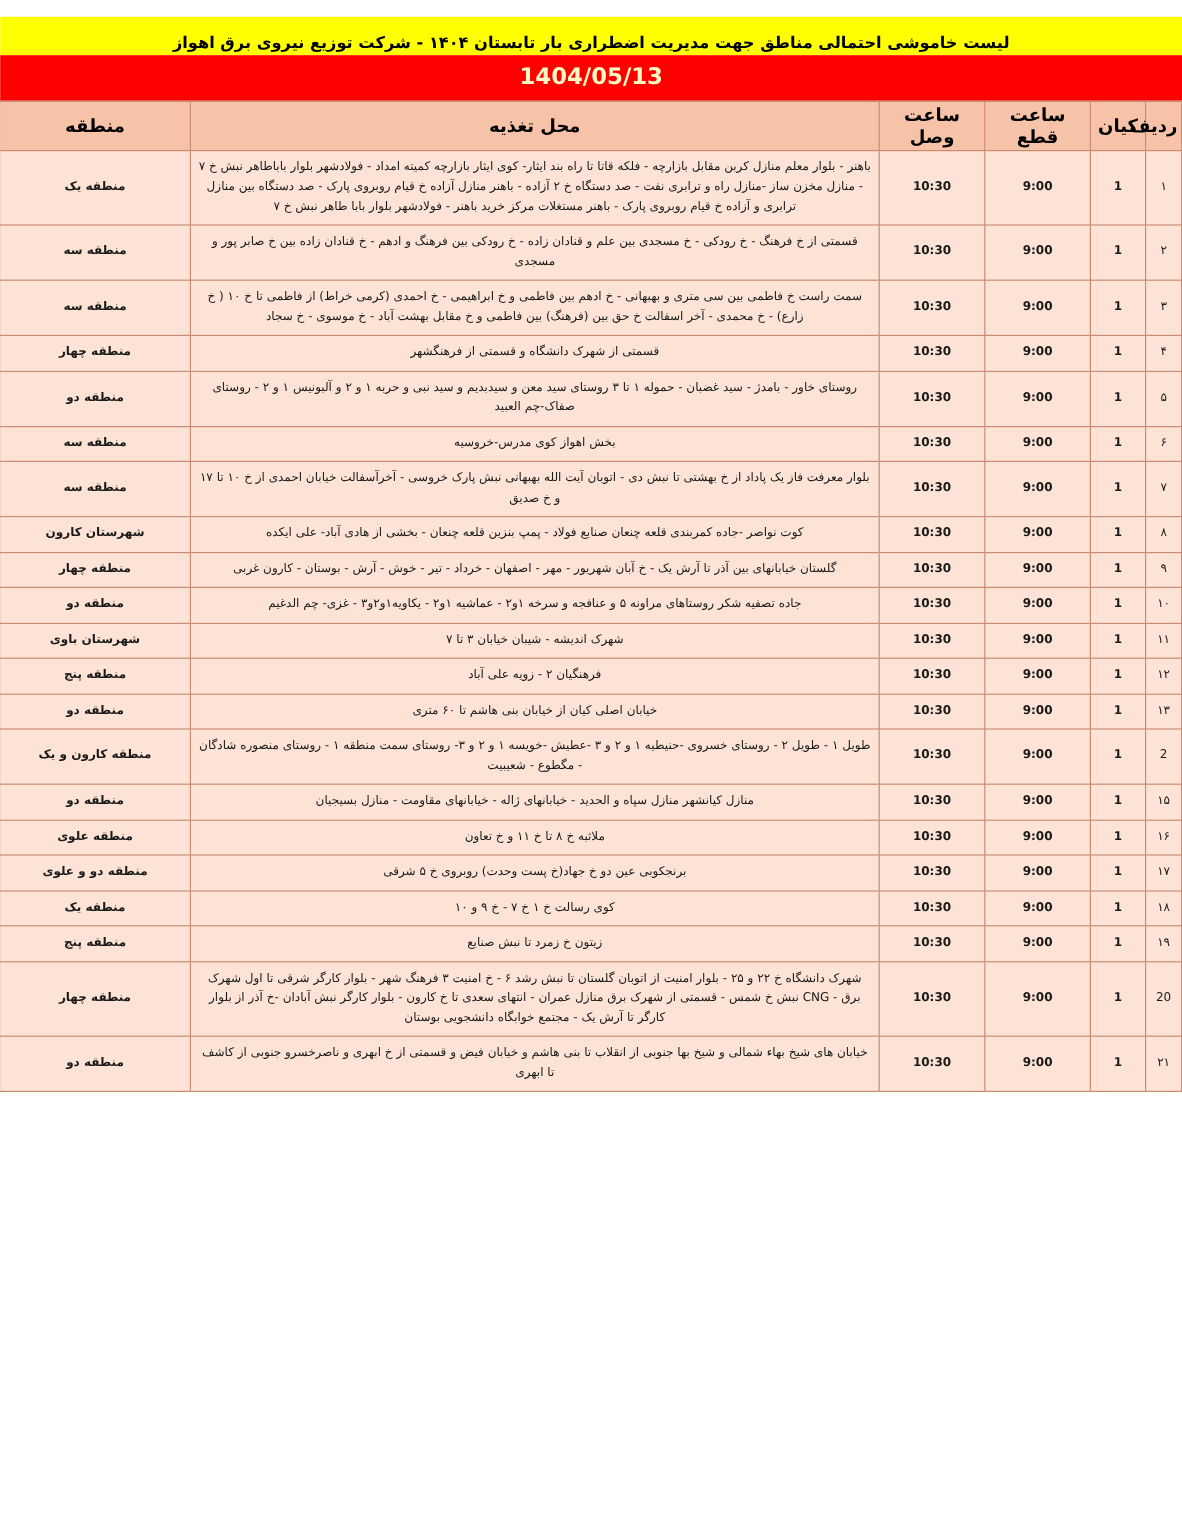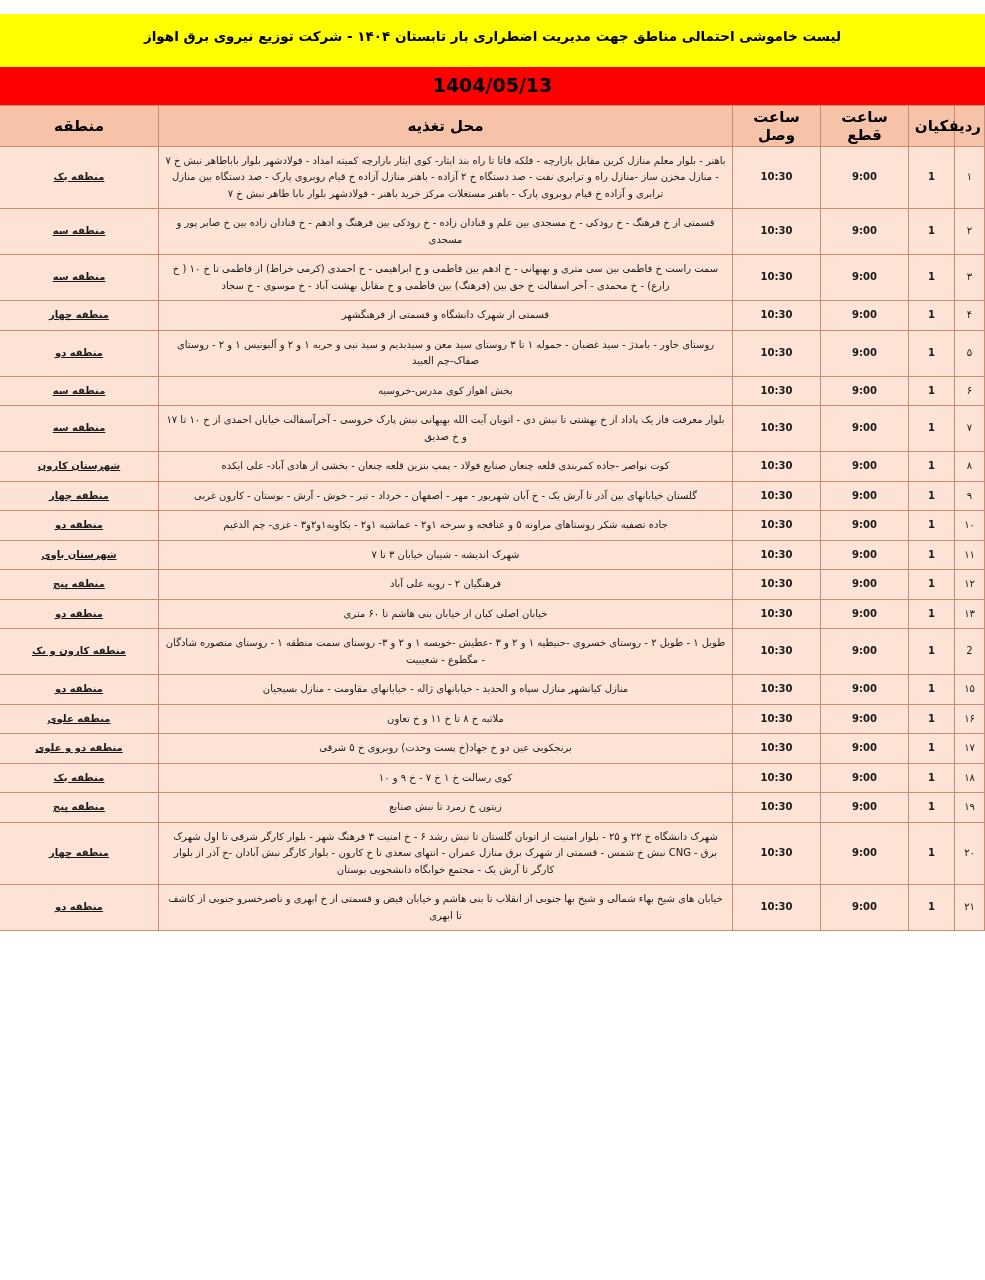--- a/index.html
+++ b/index.html
@@ -21,27 +21,27 @@
   .top-gap {
     height: 14px;
     background: #ffffff;
   }
   .title-band {
     background: #ffff00;
     color: #000000;
     text-align: center;
     font-size: 13.5px;
     font-weight: bold;
-    padding: 14px 10px 21px 10px;
+    padding: 14px 10px 0 10px;
     line-height: 1.3;
     letter-spacing: 0;
   }
   .date-band {
     background: #ff0000;
-    color: #000000;
+    color: #fef9c3;
     text-align: center;
     font-size: 19px;
     font-weight: bold;
     padding: 7px 0 9px 0;
     font-family: "DejaVu Sans", "Liberation Sans", sans-serif;
     direction: ltr;
   }
   table.schedule {
     width: 985px;
     border-collapse: collapse;
@@ -86,21 +86,20 @@
   td.col-feed {
     text-align: center;
     padding: 8px 14px;
     font-size: 10px;
     line-height: 1.8;
     margin-left: 36px;
   }
   td.col-region {
     font-size: 11px;
     font-weight: bold;
-    text-decoration: underline;
   }
   
   col.w-radif   { width: 30px; }
   col.w-block   { width: 46px; }
   col.w-cut     { width: 88px; }
   col.w-restore { width: 88px; }
   col.w-feed    { width: 574px; }
   col.w-region  { width: 159px; }
 </style>
 </head>
@@ -280,21 +279,21 @@
         </tr>
         <tr>
           <td class="col-radif">۱۹</td>
           <td class="col-block">1</td>
           <td class="col-time">9:00</td>
           <td class="col-time">10:30</td>
           <td class="col-feed">زیتون خ زمرد تا نبش صنایع</td>
           <td class="col-region">منطقه پنج</td>
         </tr>
         <tr>
-          <td class="col-radif">۲۰</td>
+          <td class="col-radif">20</td>
           <td class="col-block">1</td>
           <td class="col-time">9:00</td>
           <td class="col-time">10:30</td>
           <td class="col-feed">شهرک دانشگاه خ ۲۲ و ۲۵ - بلوار امنیت از اتوبان گلستان تا نبش رشد ۶ - خ امنیت ۳ فرهنگ شهر - بلوار کارگر شرقی تا اول شهرک برق - CNG نبش خ شمس - قسمتی از شهرک برق منازل عمران - انتهای سعدی تا خ کارون - بلوار کارگر نبش آبادان -خ آذر از بلوار کارگر تا آرش یک - مجتمع خوابگاه دانشجویی بوستان</td>
           <td class="col-region">منطقه چهار</td>
         </tr>
         <tr>
           <td class="col-radif">۲۱</td>
           <td class="col-block">1</td>
           <td class="col-time">9:00</td>

